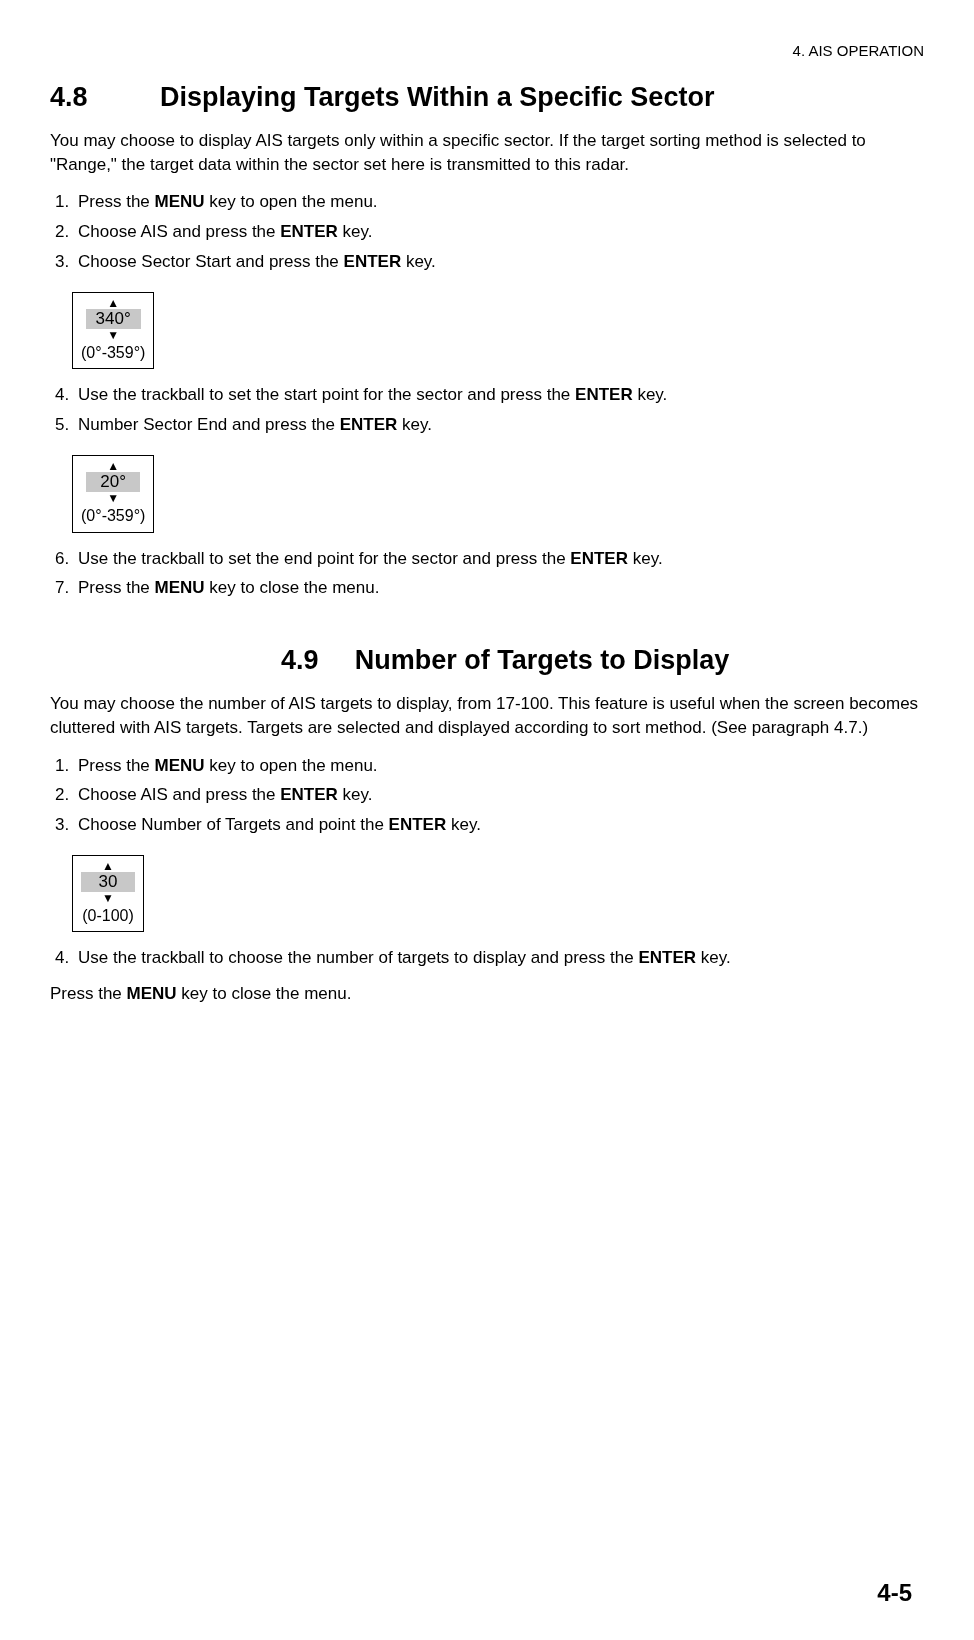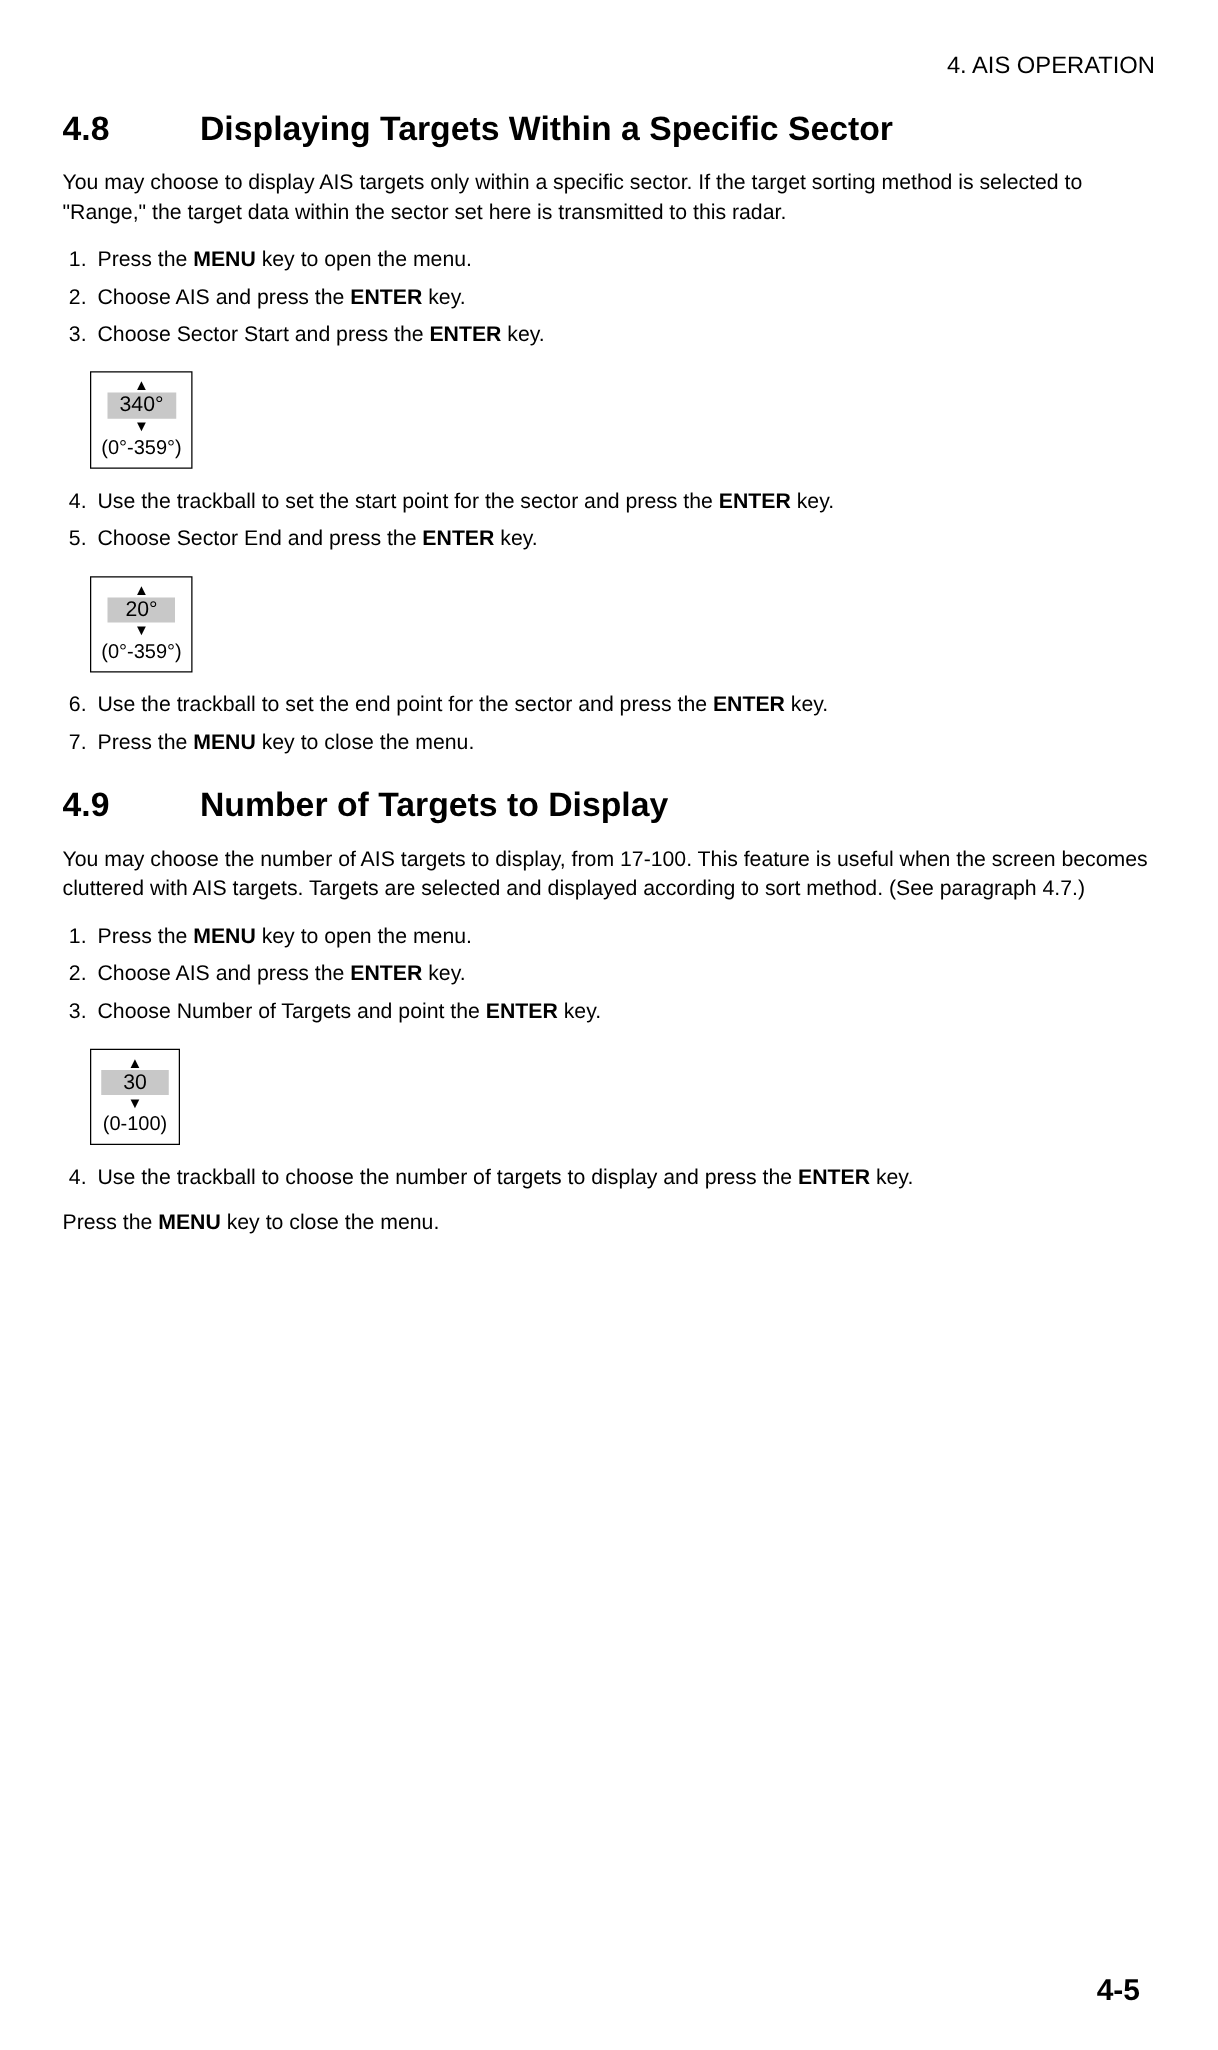--- a/index.html
+++ b/index.html
@@ -5,21 +5,21 @@
   body {
     font-family: Arial, Helvetica, sans-serif;
     margin: 0;
     padding: 40px 50px 40px 50px;
     color: #000;
     font-size: 17px;
     line-height: 1.4;
   }
   .header-right {
     text-align: right;
-    font-size: 19px;
+    font-size: 15px;
     margin-bottom: 18px;
   }
   .section-title {
     font-size: 27px;
     font-weight: bold;
     margin: 12px 0 12px 0;
   }
   .section-number {
     display: inline-block;
     width: 110px;
@@ -92,36 +92,36 @@
 
 <div class="spinner-box">
   <div class="spinner-arrow">▲</div>
   <div class="spinner-value">340°</div>
   <div class="spinner-arrow">▼</div>
   <div class="spinner-range">(0°-359°)</div>
 </div>
 
 <ol class="steps" start="4">
   <li><span>Use the trackball to set the start point for the sector and press the </span><span class="bold">ENTER</span><span> key.</span></li>
-  <li><span>Choose Sector End and press the </span><span class="bold">ENTER</span><span> key.</span></li>
+  <li><span>Number Sector End and press the </span><span class="bold">ENTER</span><span> key.</span></li>
 </ol>
 
 <div class="spinner-box">
   <div class="spinner-arrow">▲</div>
   <div class="spinner-value">20°</div>
   <div class="spinner-arrow">▼</div>
   <div class="spinner-range">(0°-359°)</div>
 </div>
 
 <ol class="steps" start="6">
   <li><span>Use the trackball to set the end point for the sector and press the </span><span class="bold">ENTER</span><span> key.</span></li>
   <li><span>Press the </span><span class="bold">MENU</span><span> key to close the menu.</span></li>
 </ol>
 
-<div class="section-title" style="margin-top:20px;">
+<div class="section-title" style="margin-top:42px;text-align:center;">
   <span class="section-number">4.9</span><span>Number of Targets to Display</span>
 </div>
 
 <p class="body-text">You may choose the number of AIS targets to display, from 17-100. This feature is useful when the screen becomes cluttered with AIS targets. Targets are selected and displayed according to sort method. (See paragraph 4.7.)</p>
 
 <ol class="steps">
   <li><span>Press the </span><span class="bold">MENU</span><span> key to open the menu.</span></li>
   <li><span>Choose AIS and press the </span><span class="bold">ENTER</span><span> key.</span></li>
   <li><span>Choose Number of Targets and point the </span><span class="bold">ENTER</span><span> key.</span></li>
 </ol>

